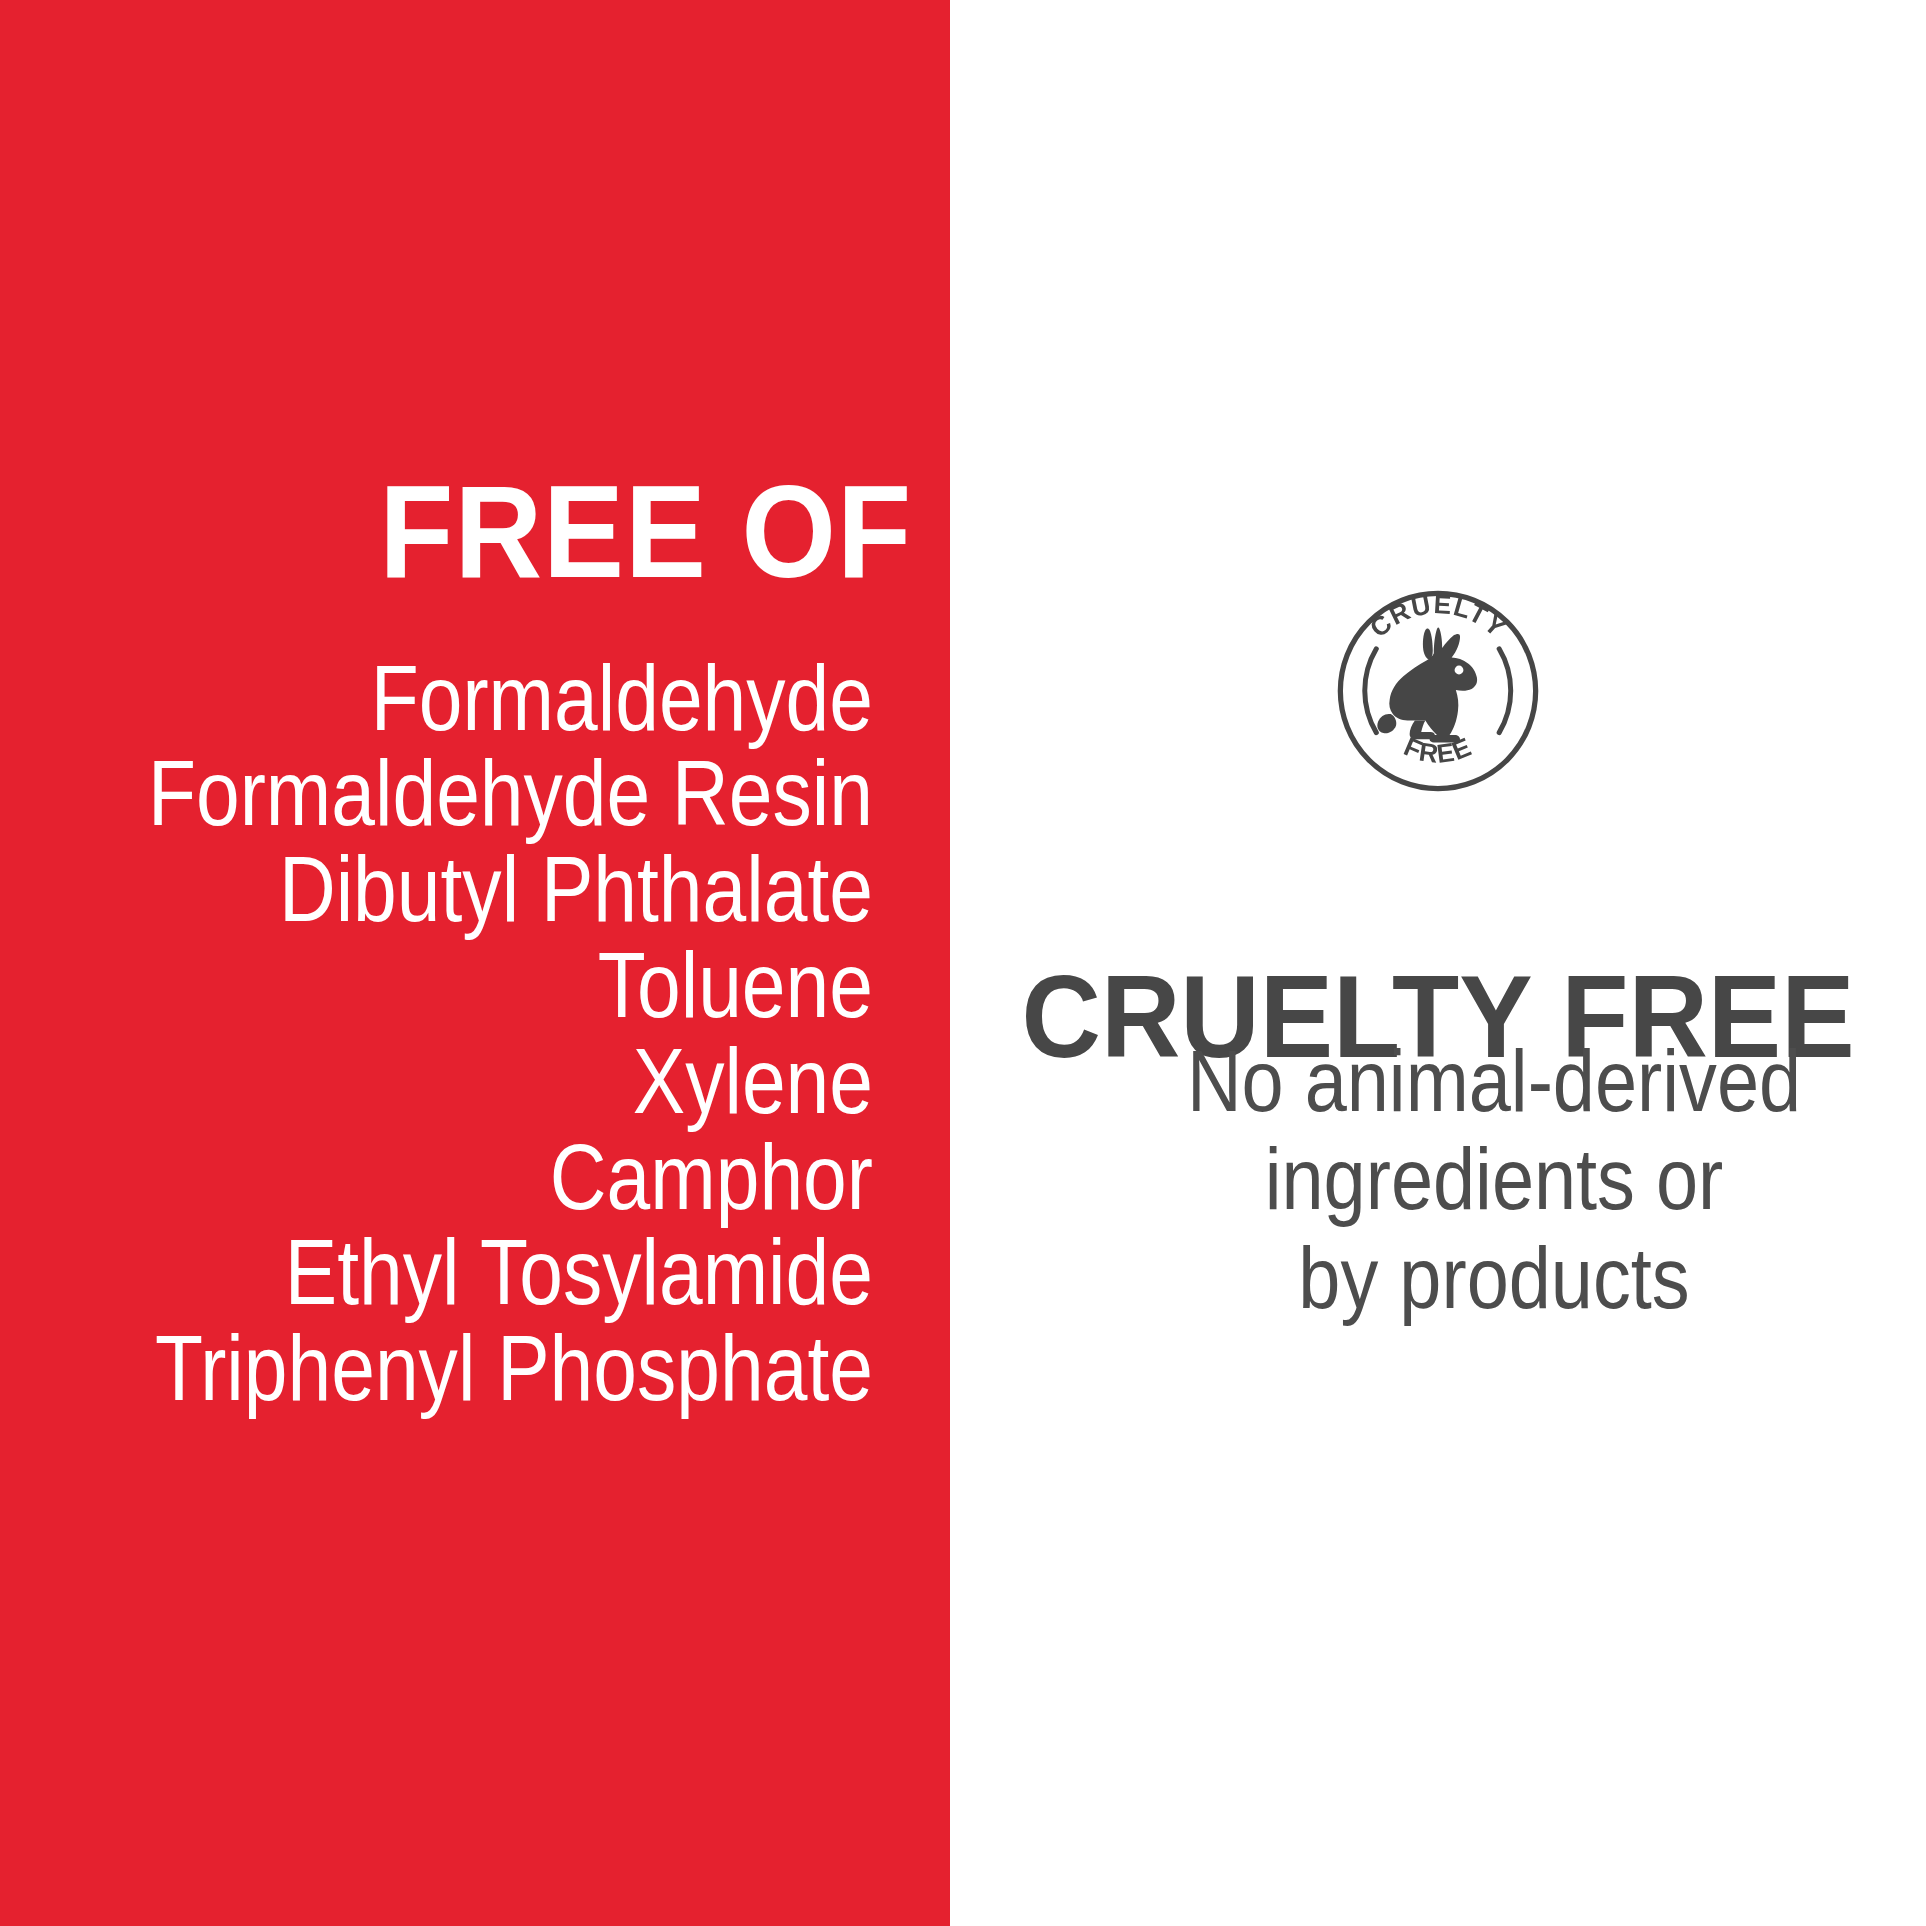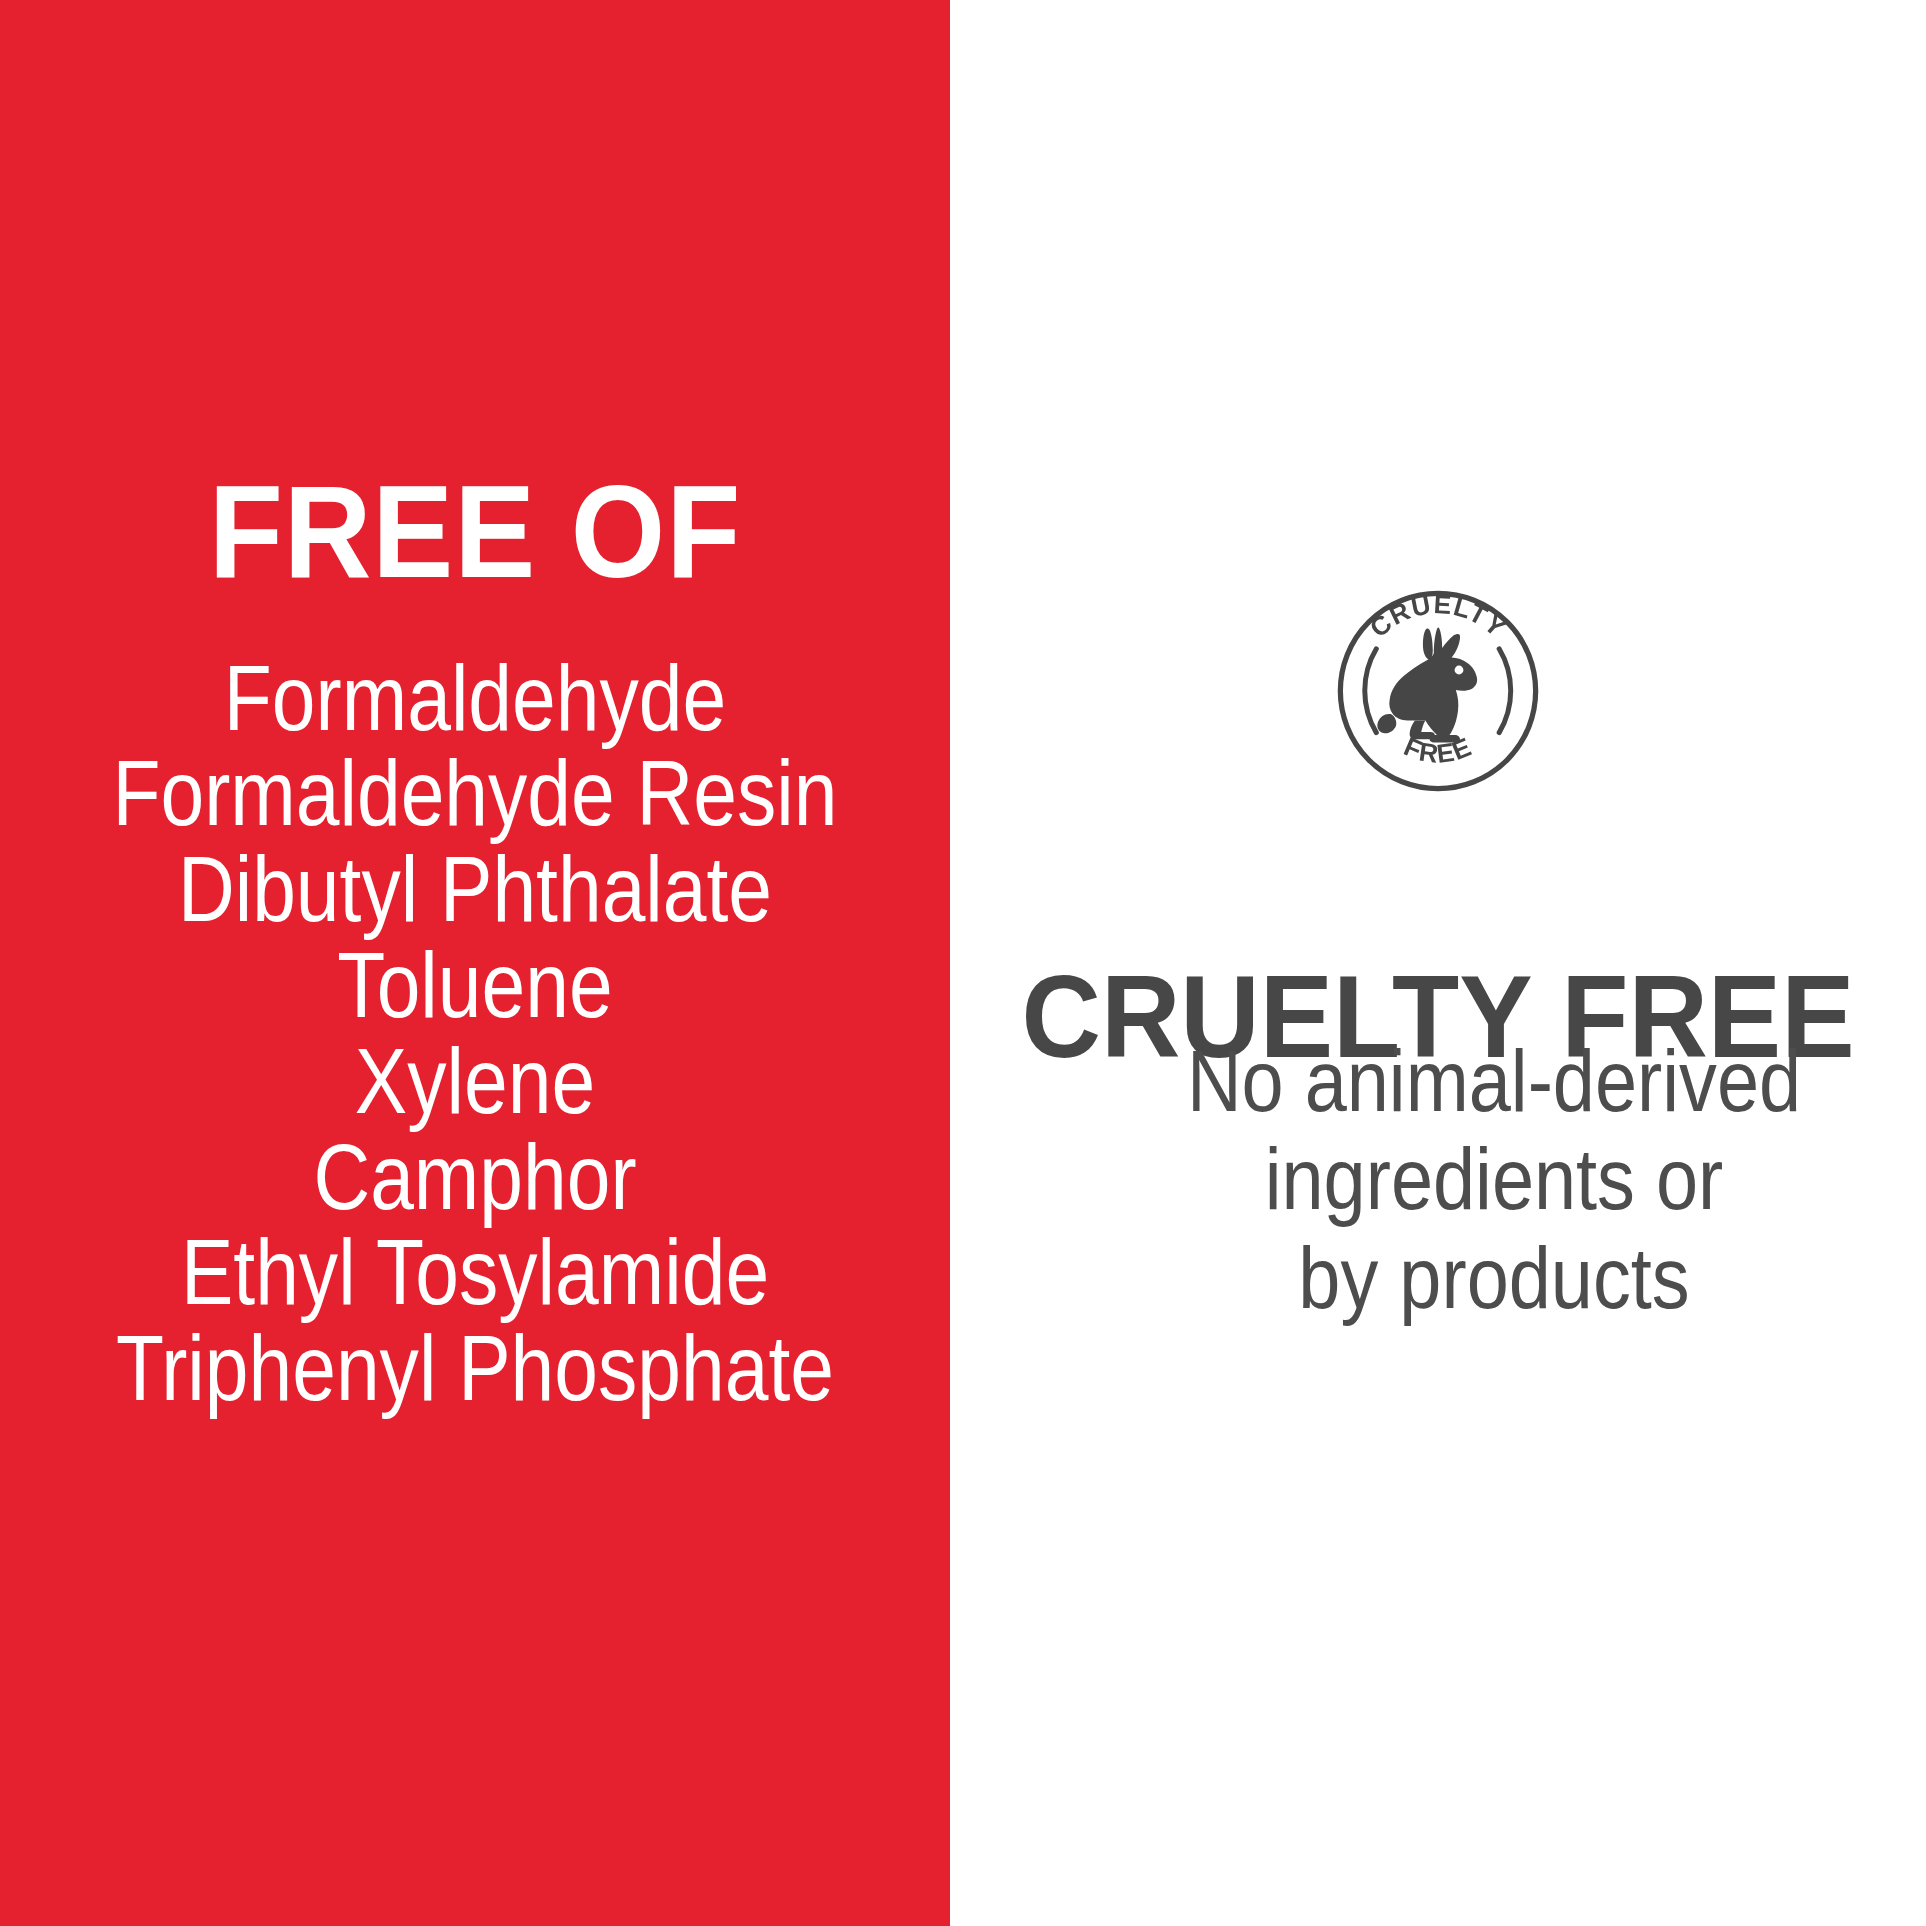--- a/index.html
+++ b/index.html
@@ -33,21 +33,21 @@
     height: 1927px;
     background: #e5212f;
     box-sizing: border-box;
   }
 
   .free-of-inner {
     position: absolute;
     left: 0;
     top: 465px;
     width: 950px;
-    text-align: center;
+    text-align: right;
   }
 
   .free-of-title {
     display: block;
     font-family: "Liberation Sans", "DejaVu Sans", sans-serif;
     font-weight: 700;
     font-size: 132px;
     line-height: 1.02;
     letter-spacing: 1px;
     color: #ffffff;

